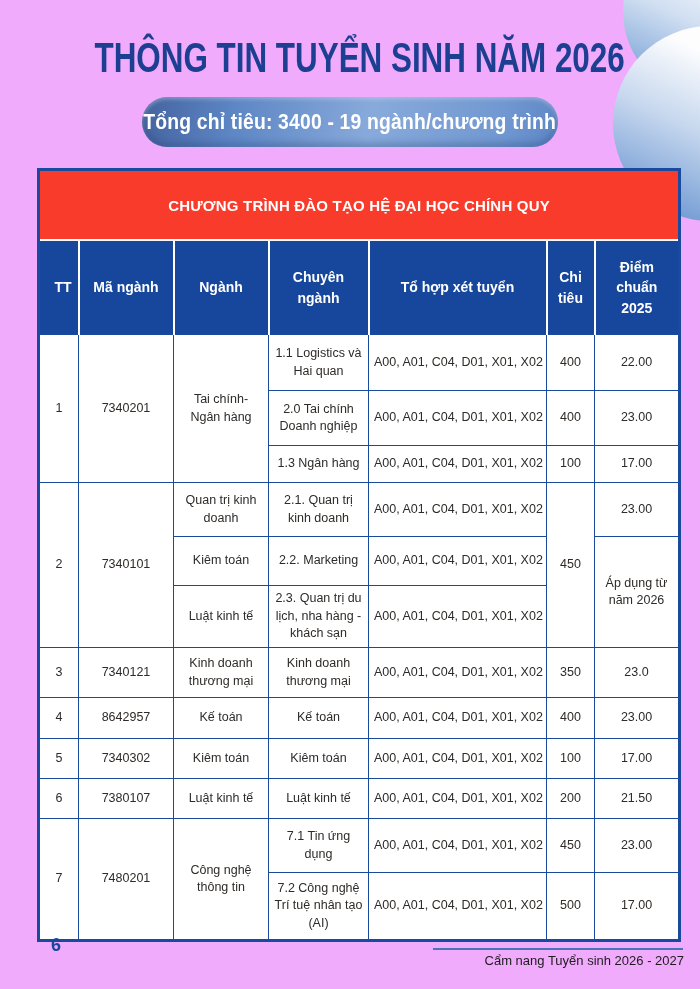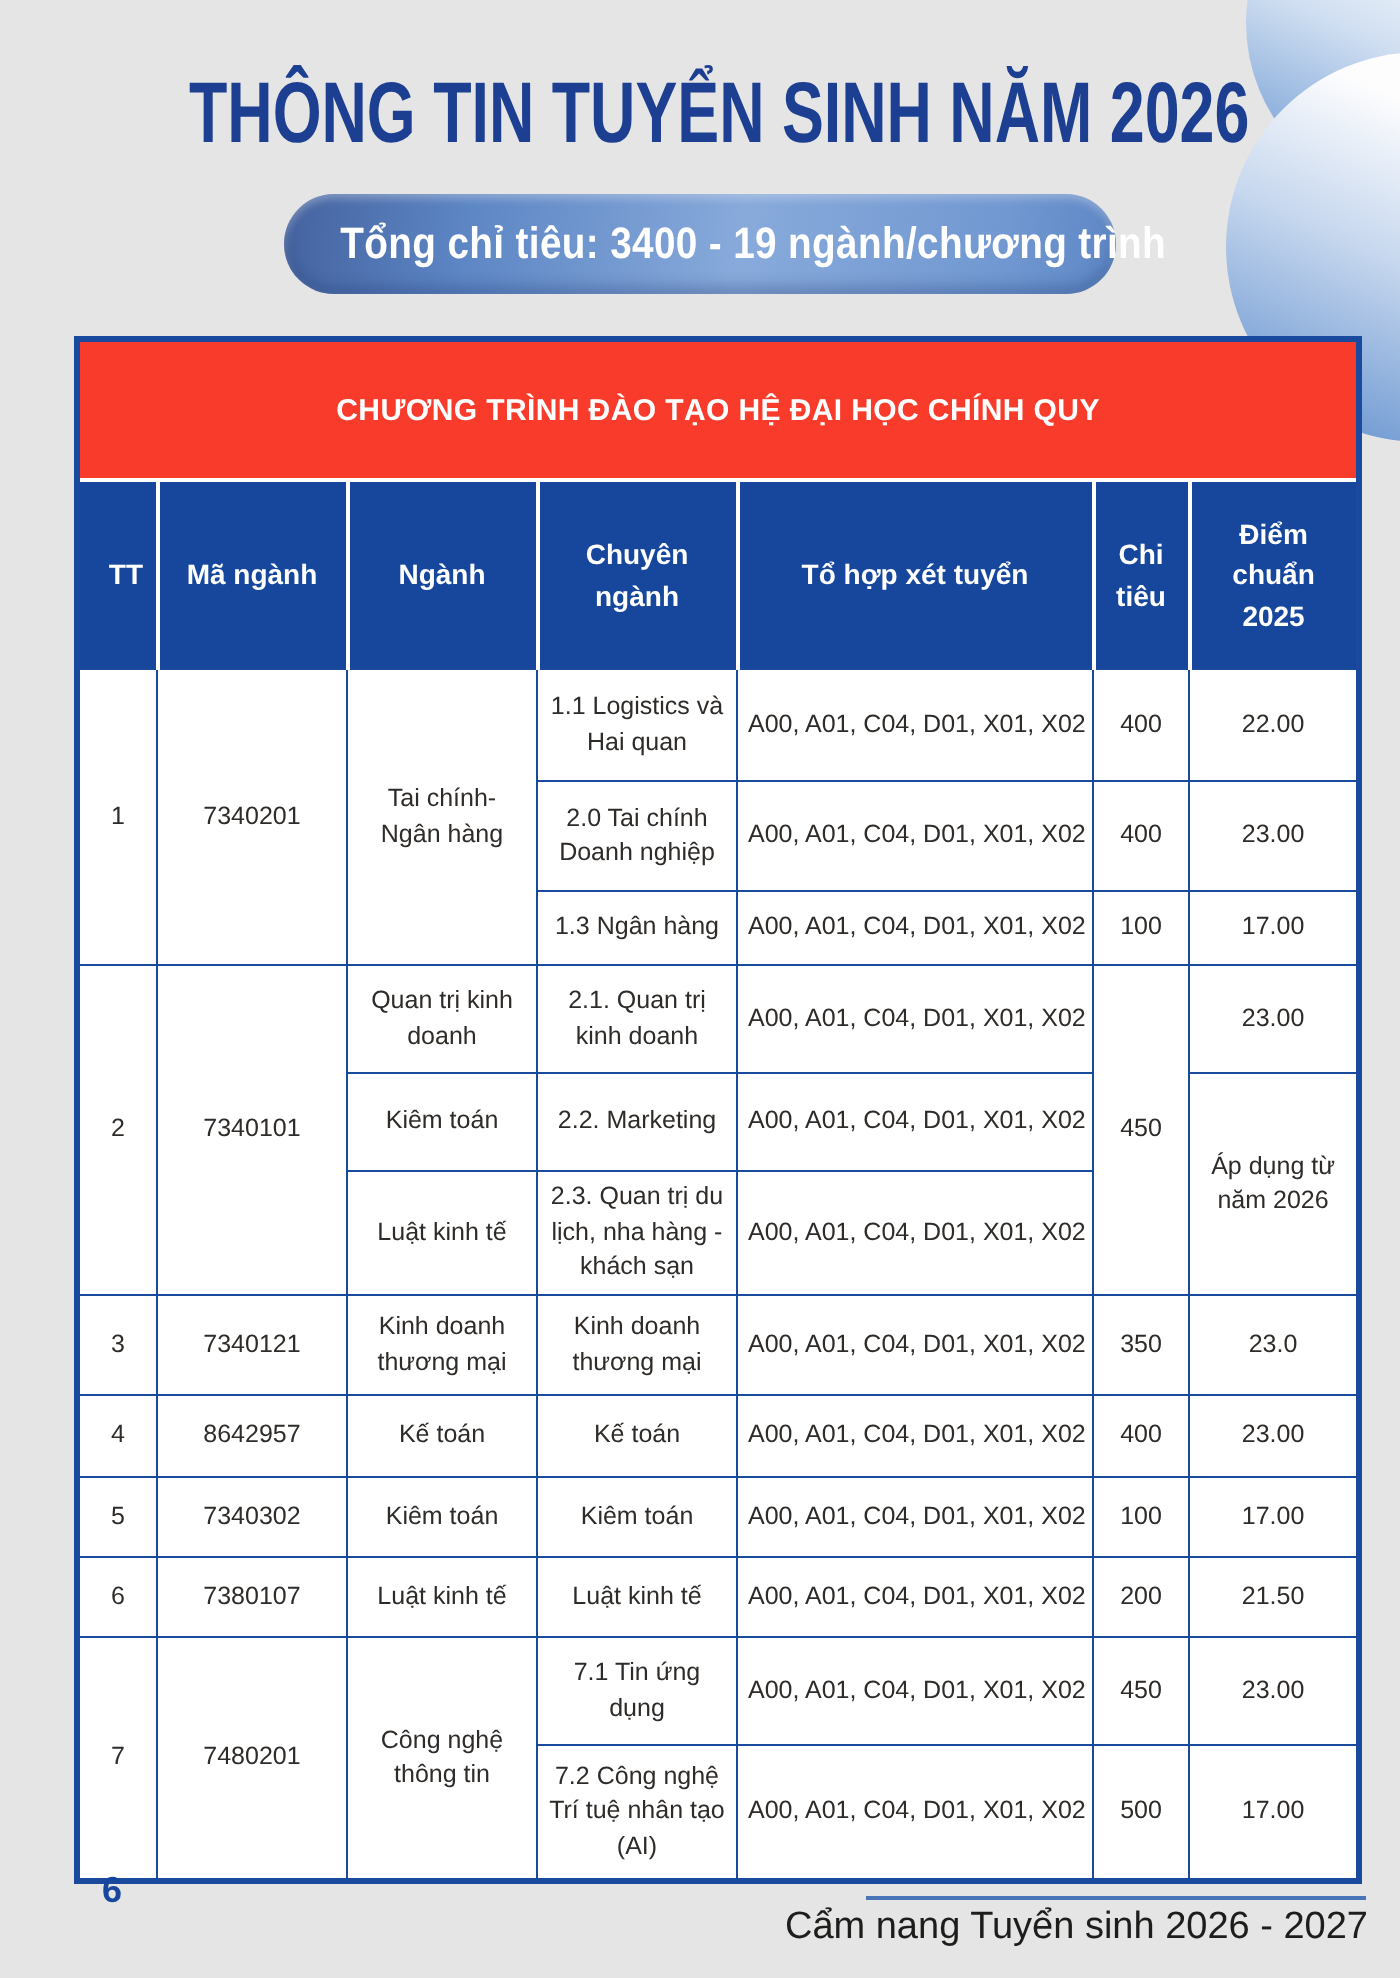--- a/index.html
+++ b/index.html
@@ -1,38 +1,38 @@
 <!DOCTYPE html>
 <html><head>
 <meta charset="utf-8">
 <style>
   html,body{margin:0;padding:0;background:#ffffff;}
   .page{
-    position:relative;width:700px;height:989px;background:#e5e5e5;overflow:hidden;
+    position:relative;width:700px;height:989px;background:#f0abfc;overflow:hidden;
     font-family:"Liberation Sans", sans-serif;
   }
   
   .deco{position:absolute;border-radius:50%;}
   .deco-1{width:175px;height:175px;right:-98px;top:-76px;
     background:linear-gradient(205deg,#ffffff 30%,#cfdef1 58%,#8fb1dd 82%,#6a93cd 100%);}
   .deco-2{width:195px;height:195px;right:-108px;top:26px;
     background:linear-gradient(205deg,#fdfdfe 26%,#c6d7ee 55%,#7ea4d7 84%,#5d89c8 100%);}
   
   .page-title{
     position:absolute;top:33px;left:0;right:0;text-align:center;
     font-size:43px;font-weight:800;color:#1d3f92;white-space:nowrap;
     transform:scaleX(.73);letter-spacing:0;
   }
   
   .quota-pill{
     position:absolute;top:97px;left:50%;transform:translateX(-50%);
     width:416px;height:50px;border-radius:26px;
     background:linear-gradient(97deg,#44629f 0%,#5d86c4 22%,#88aadb 55%,#7198d1 86%,#5d86c4 100%);
     box-shadow:inset 0 -4px 7px rgba(28,54,110,.30), inset 0 2px 4px rgba(255,255,255,.35);
-    display:flex;align-items:center;
+    display:flex;align-items:center;justify-content:center;
   }
   .quota-pill span{
     color:#ffffff;font-size:22px;font-weight:700;white-space:nowrap;
     transform:scaleX(.88);letter-spacing:.2px;
   }
   
   table.adm{
     position:absolute;left:37px;top:168px;width:641px;
     border-collapse:collapse;table-layout:fixed;background:#fff;
   }
@@ -49,21 +49,21 @@
     background:#17479c;color:#ffffff;font-weight:bold;font-size:14px;
     text-align:center;vertical-align:middle;height:85px;line-height:1.45;
     border:2px solid #ffffff;border-bottom:1.6px solid #1a4a9e;padding:4px 6px;
   }
   tr.head th:first-child{border-left:0;text-align:right;}
   tr.head th:last-child{border-right:0;margin-top:42px;}
   td.combo{white-space:nowrap;font-size:12px;margin-left:42px;}
   
   .page-number{position:absolute;left:51px;top:935px;font-size:18px;font-weight:800;color:#17479c;}
   .footer-divider{position:absolute;left:433px;top:948px;width:250px;height:2px;background:#4a74b8;}
-  .footer-note{position:absolute;right:16px;top:953px;font-size:19px;color:#1d1d1b;}
+  .footer-note{position:absolute;right:16px;top:953px;font-size:13px;color:#1d1d1b;}
 </style>
 </head>
 <body>
 
 <div class="page">
 
   <div class="deco deco-1"></div>
   <div class="deco deco-2"></div>
 
   <div class="page-title">THÔNG TIN TUYỂN SINH NĂM 2026</div>

